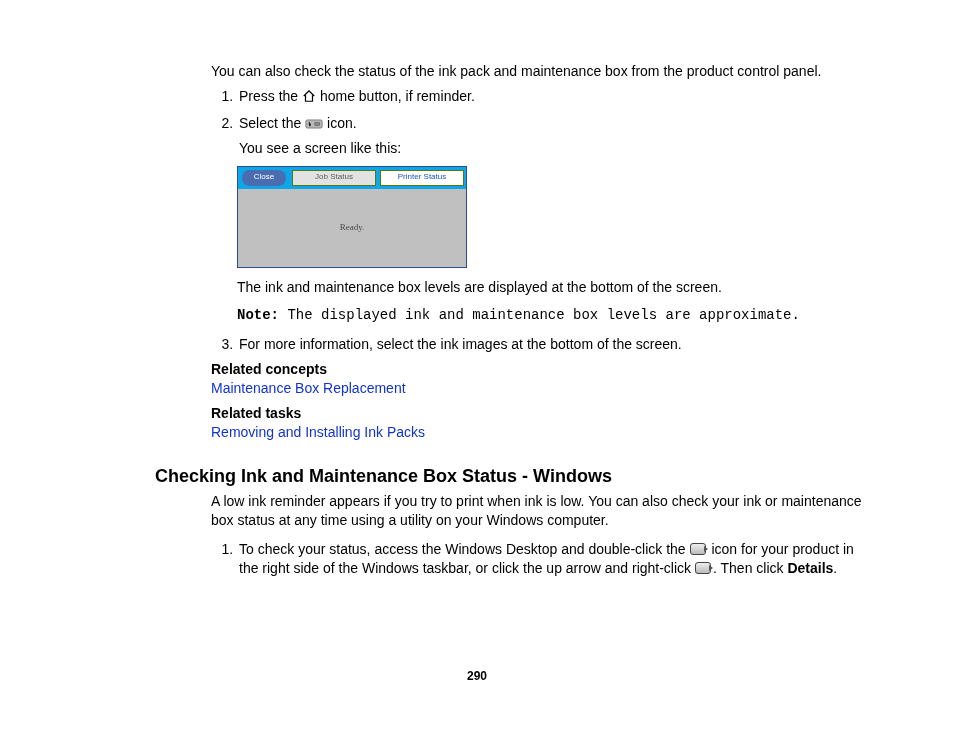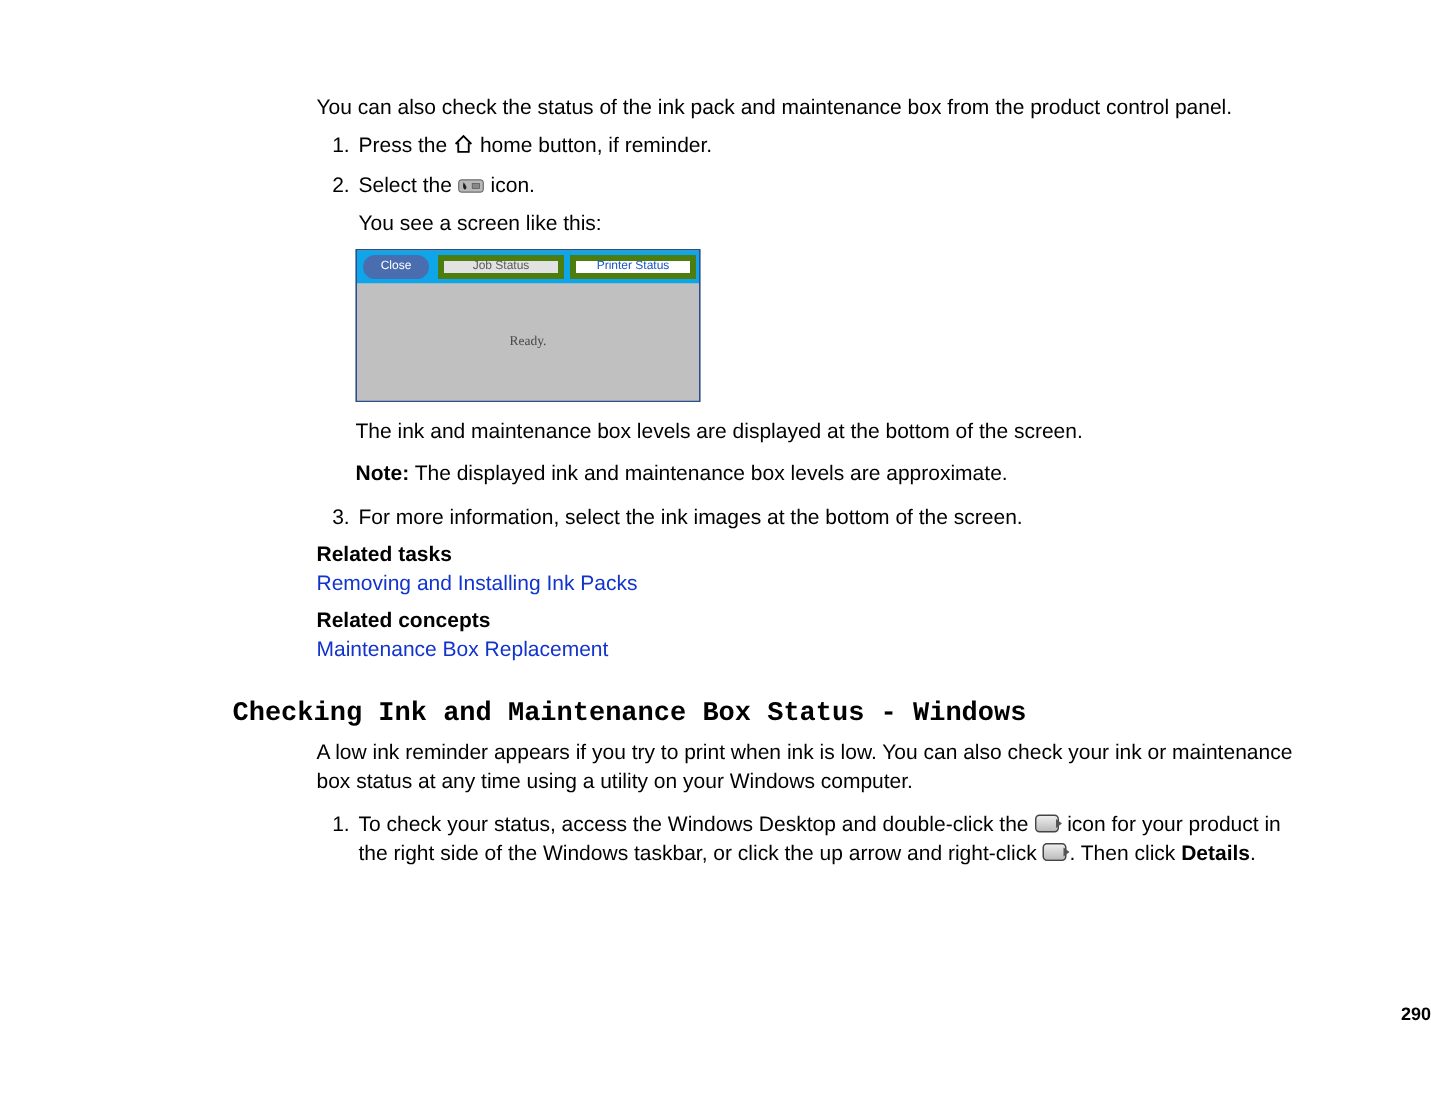--- a/index.html
+++ b/index.html
@@ -62,21 +62,21 @@
     font-size: 8px;
     display: flex;
     align-items: center;
     justify-content: center;
     border-radius: 9px;
   }
   .ss-tab {
     flex: 1;
     margin: 3px 2px;
     background: #e2e2e2;
-    border: 4px solid #4d7c0f;
+    border: 1px solid #4d7c0f;
     font-size: 8px;
     color: #5a5a5a;
     display: flex;
     align-items: center;
     justify-content: center;
   }
   .ss-tab.active {
     background: #ffffff;
     color: #1a55c6;
   }
@@ -107,37 +107,37 @@
     background: #bfbfbf;
     display: inline-block;
   }
   .para {
     margin-left: 82px;
     margin-bottom: 10px;
   }
   .note {
     margin-left: 82px;
     margin-bottom: 10px;
+    font-family: Liberation Mono, monospace;
   }
   .note b { font-weight: bold; }
   .parent-topic, .related-block {
     margin-left: 56px;
     margin-bottom: 6px;
   }
   .link {
     color: #1233cc;
     text-decoration: none;
     cursor: pointer;
   }
   .bold { font-weight: bold; }
   h2.section-heading {
     font-size: 18px;
     font-weight: bold;
     margin: 22px 0 4px 0;
-    font-family: Liberation Mono, monospace;
   }
   .section-para {
     margin-left: 56px;
     margin-bottom: 10px;
   }
   ol.sec-list {
     list-style: decimal;
     margin: 0 0 0 56px;
     padding-left: 26px;
   }
@@ -173,21 +173,21 @@
     width: 0; height: 0;
     border-left: 4px solid #555;
     border-top: 3px solid transparent;
     border-bottom: 3px solid transparent;
   }
   .page-number {
     position: absolute;
     left: 0;
     width: 954px;
     top: 668px;
-    text-align: right;
+    text-align: center;
     font-size: 12px;
     font-weight: bold;
   }
 </style>
 </head>
 <body>
 
 <div class="page">
   <div class="content">
 
@@ -225,27 +225,27 @@
     <div class="note">
       <b>Note:</b><span> The displayed ink and maintenance box levels are approximate.</span>
     </div>
 
     <ol class="main-list" start="3">
       <li>For more information, select the ink images at the bottom of the screen.</li>
     </ol>
 
 
     <div class="related-block">
+      <div class="bold">Related concepts</div>
+      <a class="link">Maintenance Box Replacement</a>
+    </div>
+
+    <div class="related-block">
       <div class="bold">Related tasks</div>
       <a class="link">Removing and Installing Ink Packs</a>
-    </div>
-
-    <div class="related-block">
-      <div class="bold">Related concepts</div>
-      <a class="link">Maintenance Box Replacement</a>
     </div>
 
     <h2 class="section-heading">Checking Ink and Maintenance Box Status - Windows</h2>
 
     <div class="section-para">A low ink reminder appears if you try to print when ink is low. You can also check your ink or maintenance box status at any time using a utility on your Windows computer.</div>
 
     <ol class="sec-list">
       <li>
         <span>To check your status, access the Windows Desktop and double-click the </span><span class="tray-icon"></span><span> icon for your product in the right side of the Windows taskbar, or click the up arrow and right-click </span><span class="tray-icon"></span><span>. Then click </span><b>Details</b><span>.</span>
       </li>

